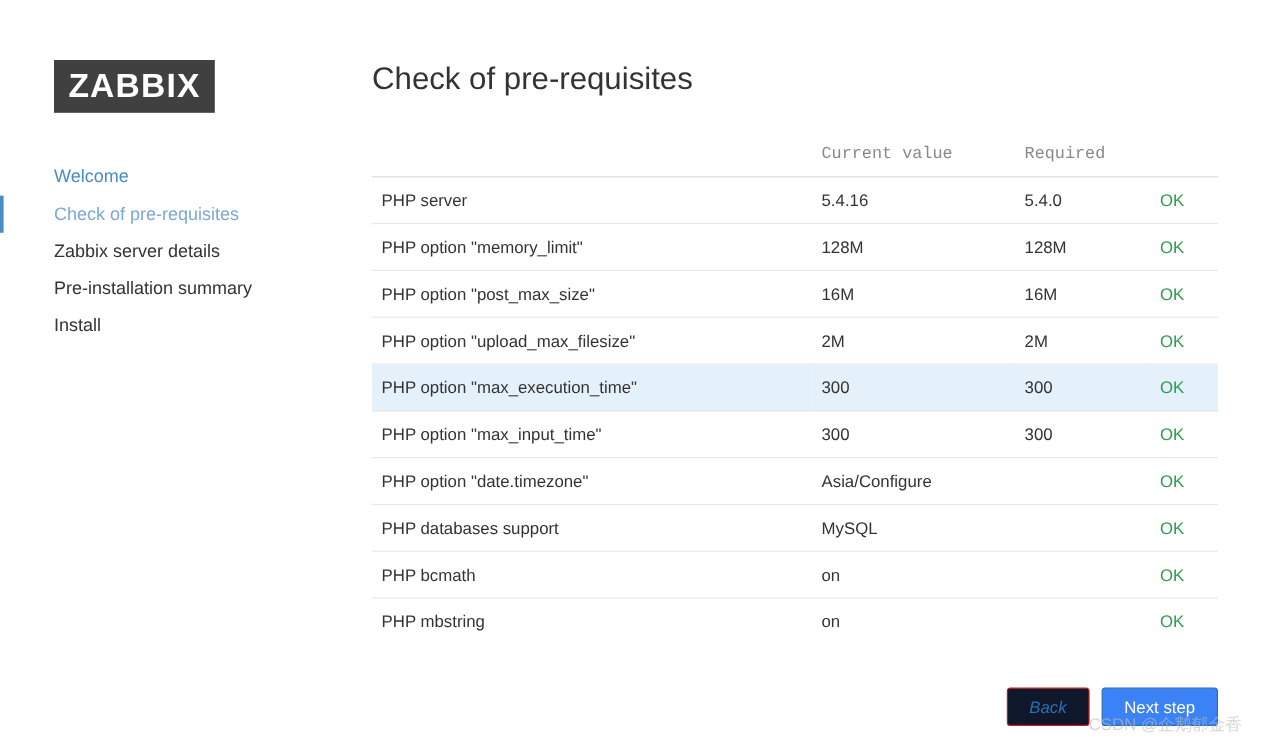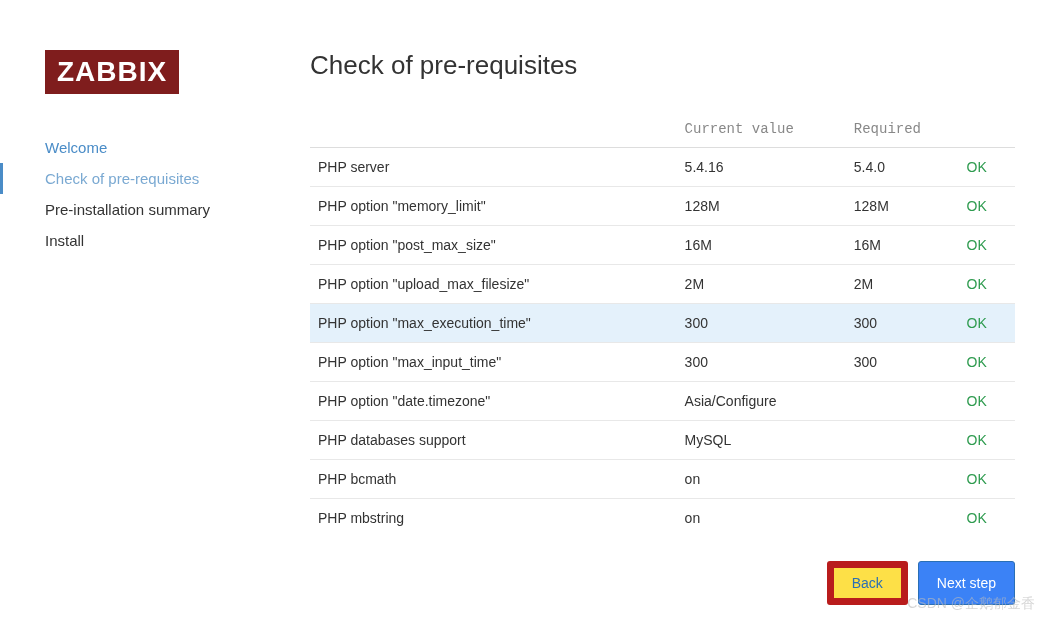--- a/index.html
+++ b/index.html
@@ -17,21 +17,21 @@
     display: flex;
     padding: 20px 0 0 0;
     height: 100%;
   }
   .sidebar {
     width: 290px;
     padding: 30px 20px 20px 45px;
     flex-shrink: 0;
   }
   .logo {
-    background: #7f1d1d;
+    background: #404040;
     color: #fff;
     font-weight: bold;
     font-size: 28px;
     letter-spacing: 1px;
     padding: 6px 12px;
     display: inline-block;
     margin-bottom: 38px;
   }
   .nav-item {
     padding: 7px 0;
@@ -99,23 +99,24 @@
     gap: 10px;
     padding: 20px 0 24px 0;
   }
   .btn {
     padding: 7px 18px;
     font-size: 14px;
     border-radius: 3px;
     cursor: pointer;
   }
   .btn-back {
-    background: #fde047;
+    background: #0f172a;
     color: #2a6fb5;
-    border: 7px solid #b91c1c;
+    border: 1px solid #b91c1c;
+    font-style: italic;
   }
   .btn-next {
     background: #3b82f6;
     color: #fff;
     border: 1px solid #2a6fb5;
   }
   .watermark {
     position: absolute;
     bottom: 16px;
     right: 20px;
@@ -126,20 +127,21 @@
 </style>
 </head>
 <body>
 
 <div class="container">
   <div class="sidebar">
     <div class="logo">ZABBIX</div>
     <div id="nav">
         <div class="nav-item done">Welcome</div>
         <div class="nav-item active active-bar">Check of pre-requisites</div>
+        <div class="nav-item">Zabbix server details</div>
         <div class="nav-item">Pre-installation summary</div>
         <div class="nav-item">Install</div>
       </div>
   </div>
 
   <div class="main">
     <h1 class="title">Check of pre-requisites</h1>
 
     <div class="scroll-wrap">
       <div class="table-wrap">

